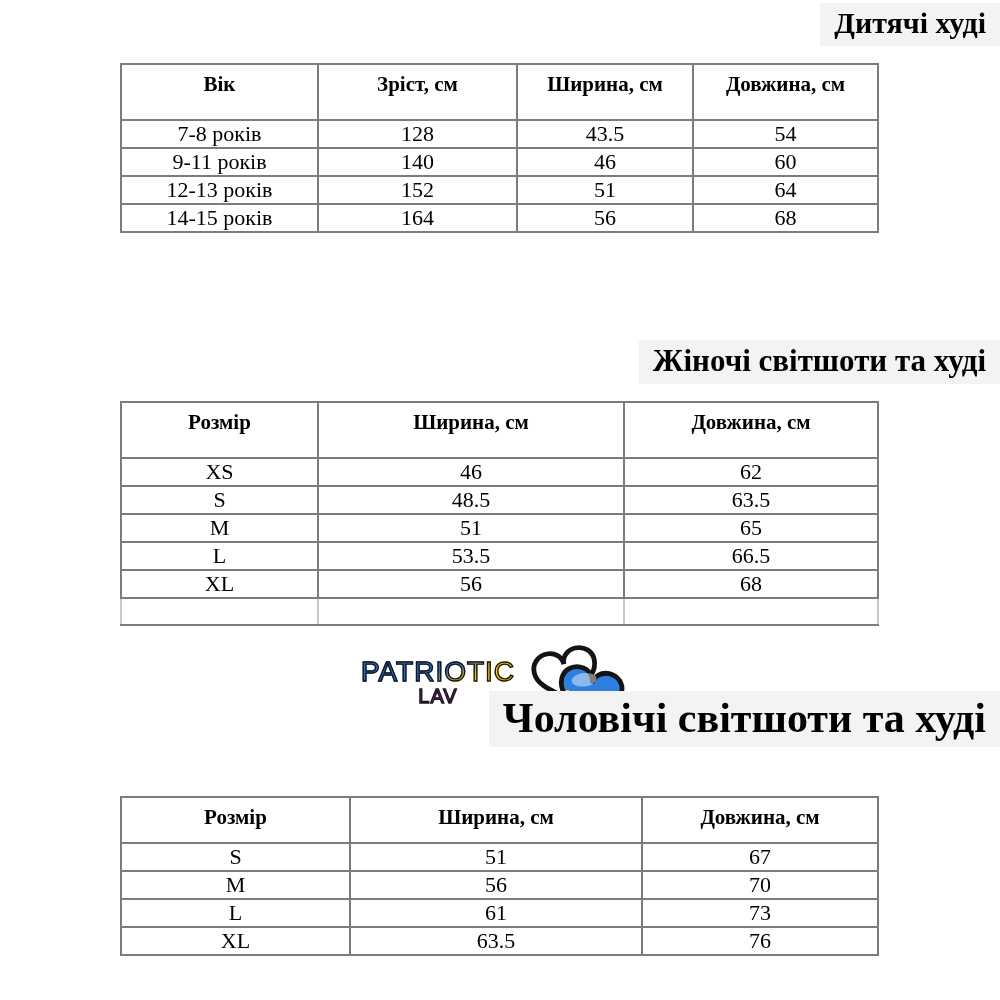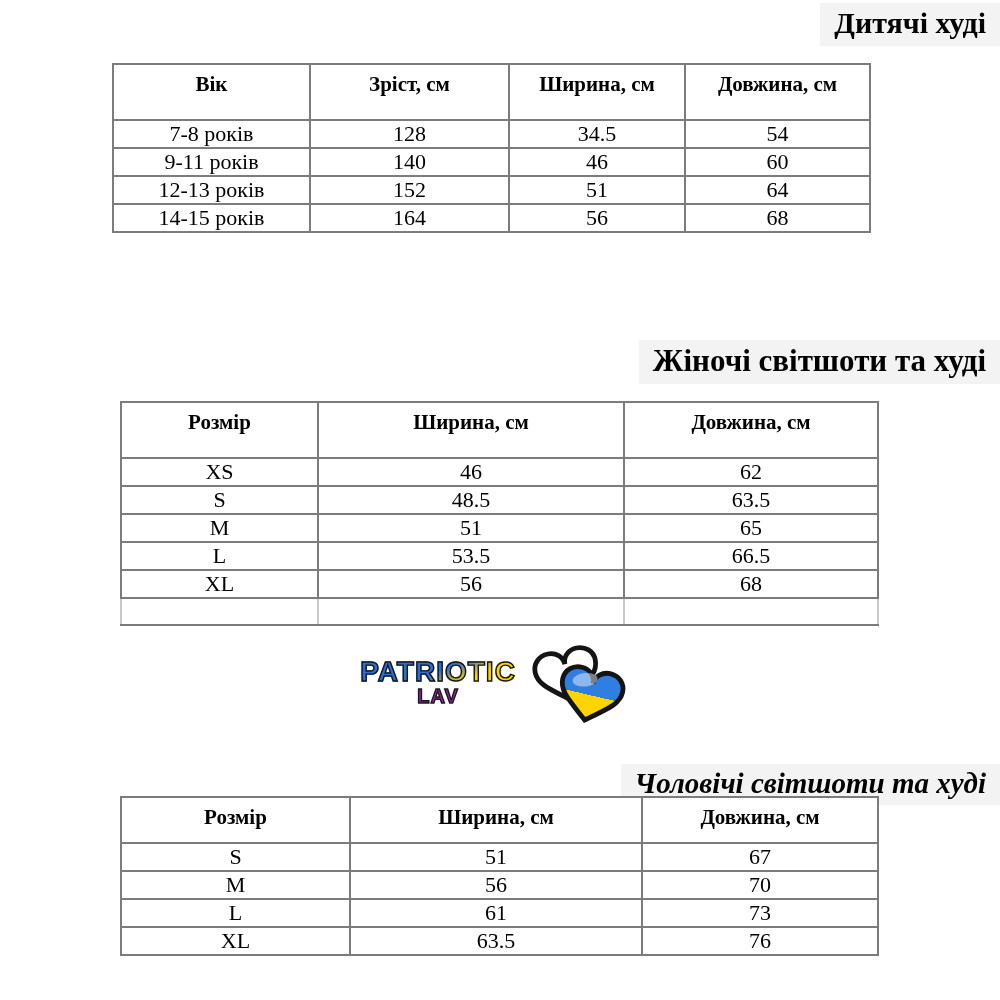--- a/index.html
+++ b/index.html
@@ -11,28 +11,28 @@
   }
 
   
   .title-wrap{position:absolute;left:0;width:1000px;text-align:right;line-height:1.15;}
   .title-text{
     display:inline-block;background:#f3f3f3;
     font-weight:bold;padding:3px 14px 5px 14px;
   }
   #title1{top:3px;font-size:30px;}
   #title2{top:340px;font-size:31px;}
-  #title3{top:764px;font-size:29px;font-style:italic;}
+  #title3{top:691px;font-size:42px;}
 
   
   table{
     position:absolute;border-collapse:collapse;table-layout:fixed;
     background:#ffffff;border:2px solid #4f4f4f;
   }
-  #table1{left:112px;top:63px;width:757px;}
+  #table1{left:120px;top:63px;width:757px;}
   #table2{left:120px;top:401px;width:757px;}
   #table3{left:120px;top:796px;width:757px;}
   td{
     border:2px solid #7c7c7c;text-align:center;
     overflow:hidden;padding:0;
   }
   thead td{font-weight:bold;vertical-align:top;font-size:21px;padding-top:7px;}
   #table1 thead td,#table2 thead td{height:47px;}
   #table3 thead td{height:37px;}
   tbody td{font-size:22px;height:24px;}
@@ -42,21 +42,21 @@
   }
 
   
   #logo{
     position:absolute;top:641px;left:0;width:1000px;
     display:flex;justify-content:center;align-items:flex-start;
   }
   .logo-text{text-align:center;margin-top:16px;margin-right:4px;}
   .logo-line1,.logo-line2{
     font-family:"Liberation Sans", sans-serif;
-    font-weight:bold;line-height:1.05;letter-spacing:1px;
+    font-weight:normal;line-height:1.05;letter-spacing:1px;
   }
   .logo-line1{
     font-size:28px;
     background:linear-gradient(155deg,#2a6fd4 0%,#2a6fd4 50%,#ffd400 72%);
     -webkit-background-clip:text;background-clip:text;color:transparent;
     -webkit-text-stroke:1.4px #161616;
   }
   .logo-line2{
     font-size:20px;color:#a21caf;
     -webkit-text-stroke:1.4px #161616;
@@ -83,21 +83,21 @@
           <td>Вік</td>
           <td>Зріст, см</td>
           <td>Ширина, см</td>
           <td>Довжина, см</td>
         </tr>
       </thead>
     <tbody>
         <tr>
           <td>7-8 років</td>
           <td>128</td>
-          <td>34.5</td>
+          <td>43.5</td>
           <td>54</td>
         </tr>
         <tr>
           <td>9-11 років</td>
           <td>140</td>
           <td>46</td>
           <td>60</td>
         </tr>
         <tr>
           <td>12-13 років</td>

